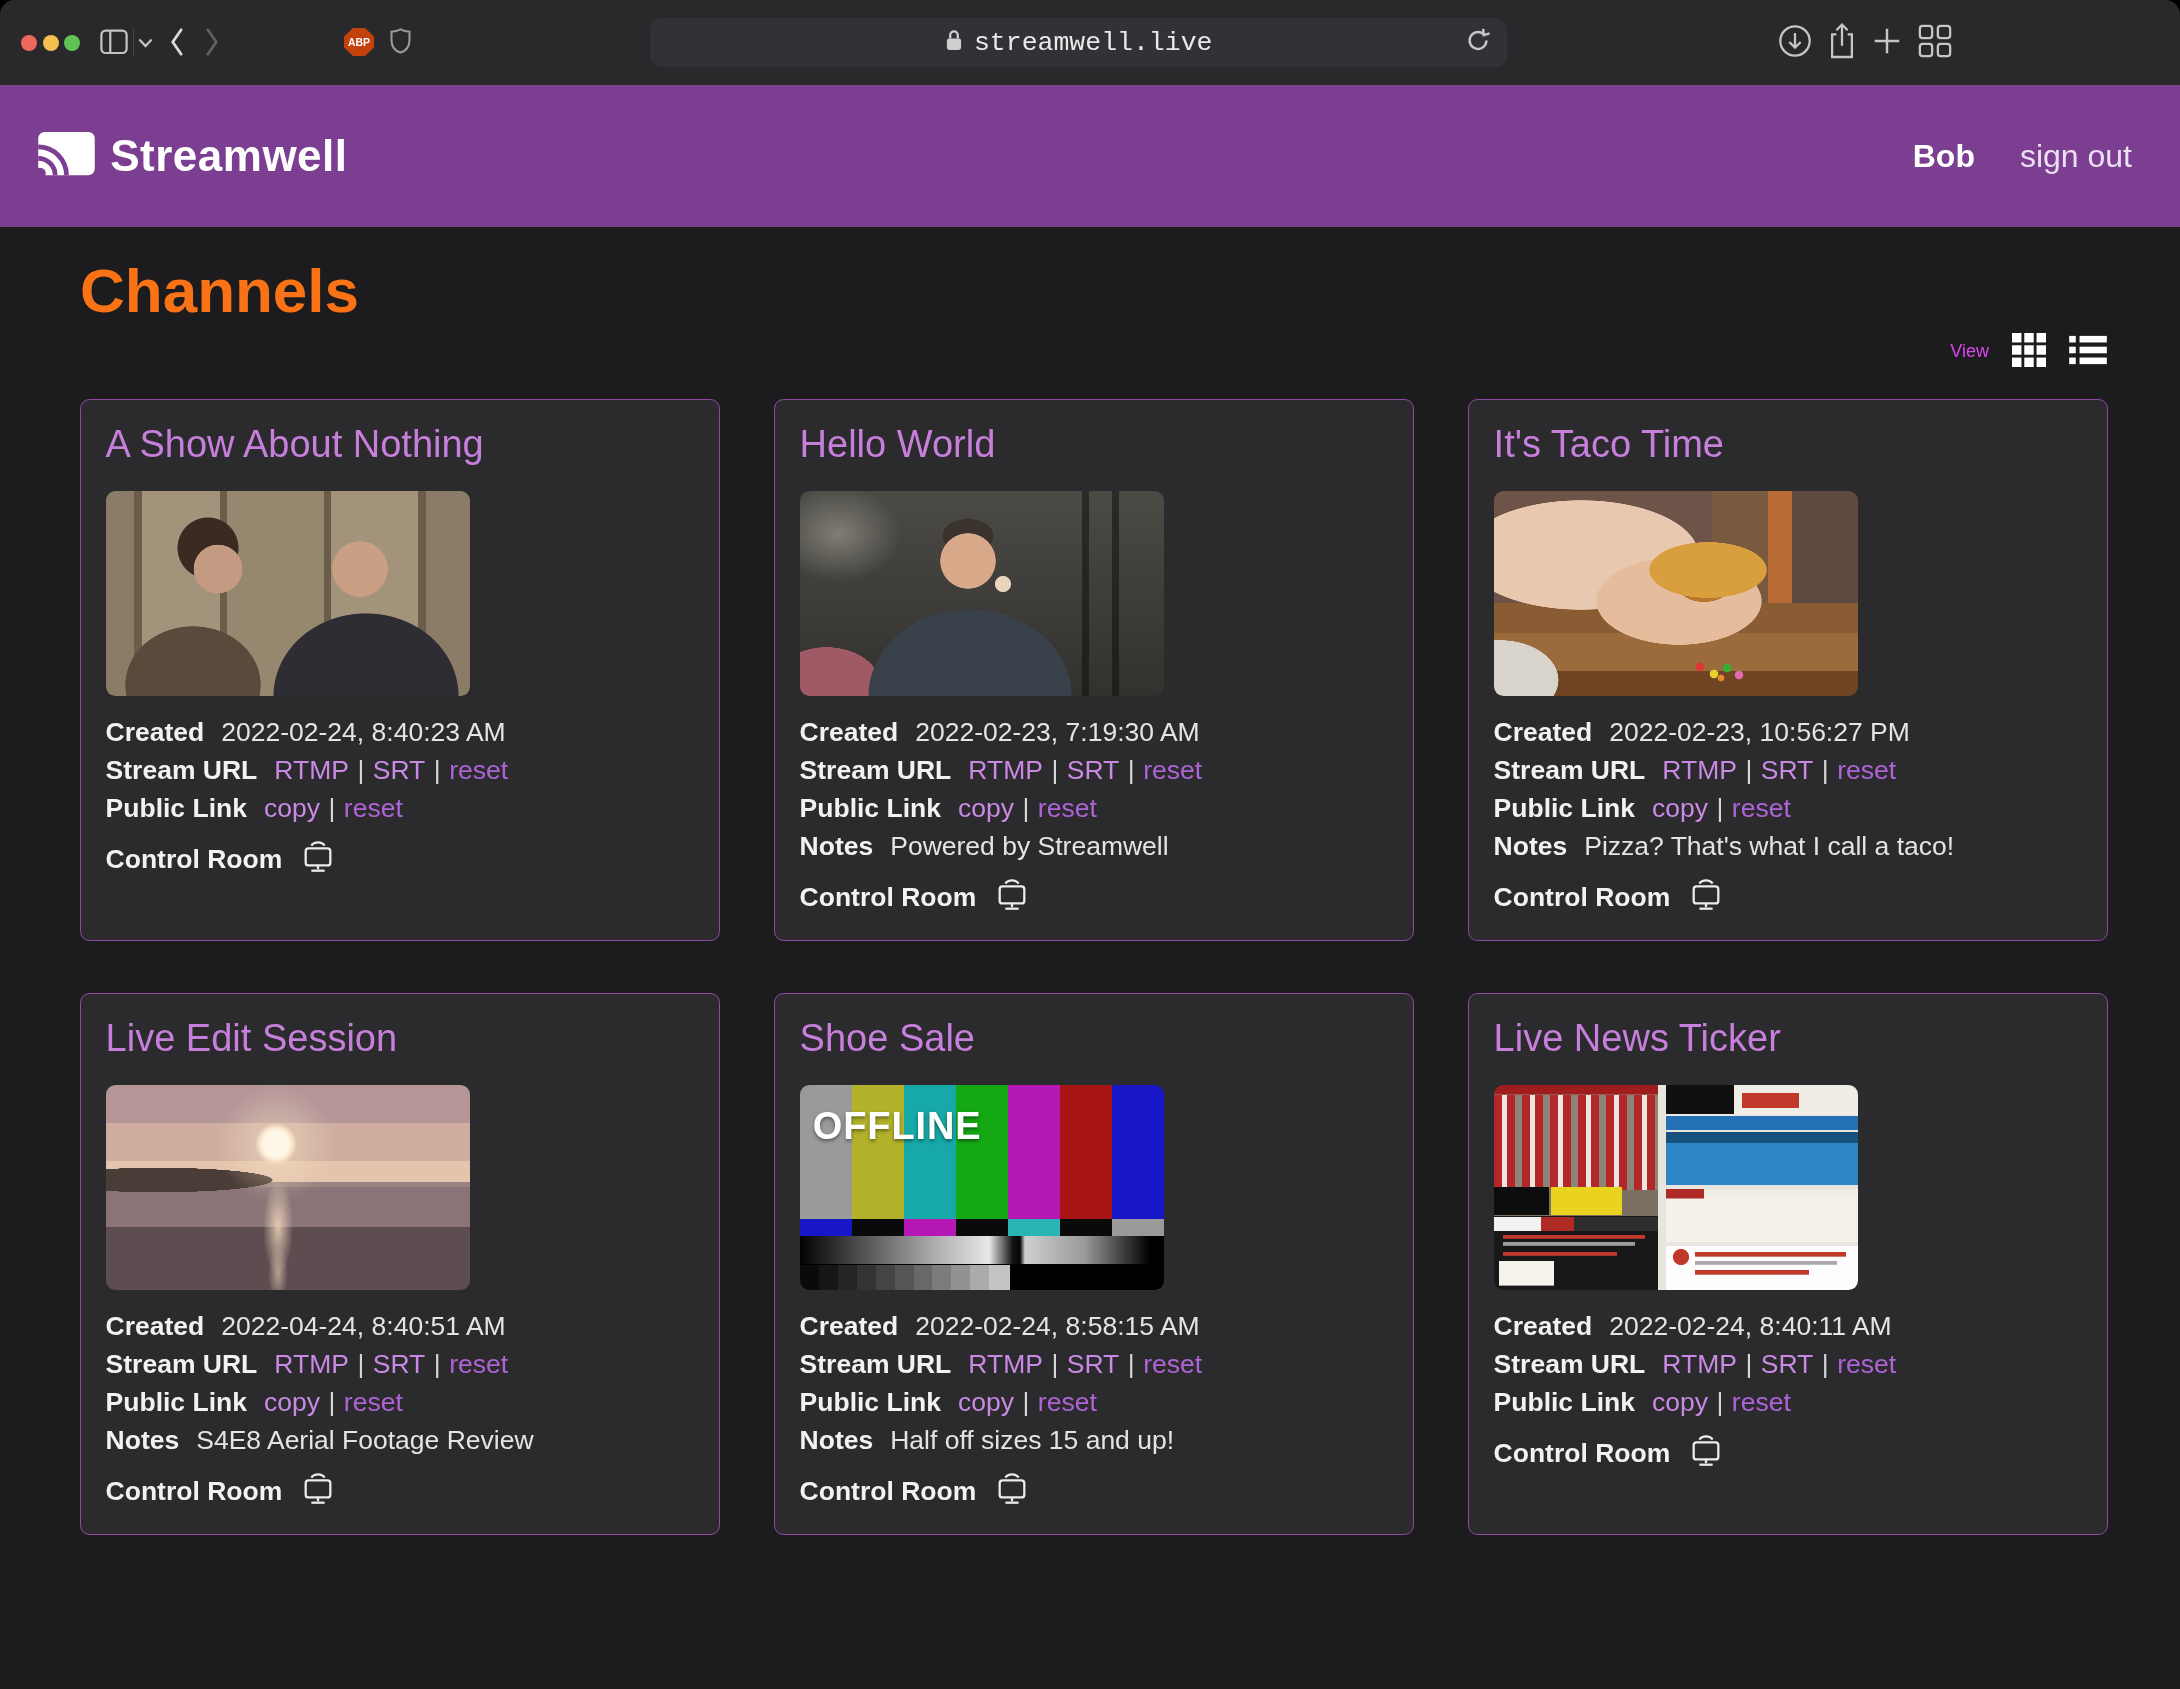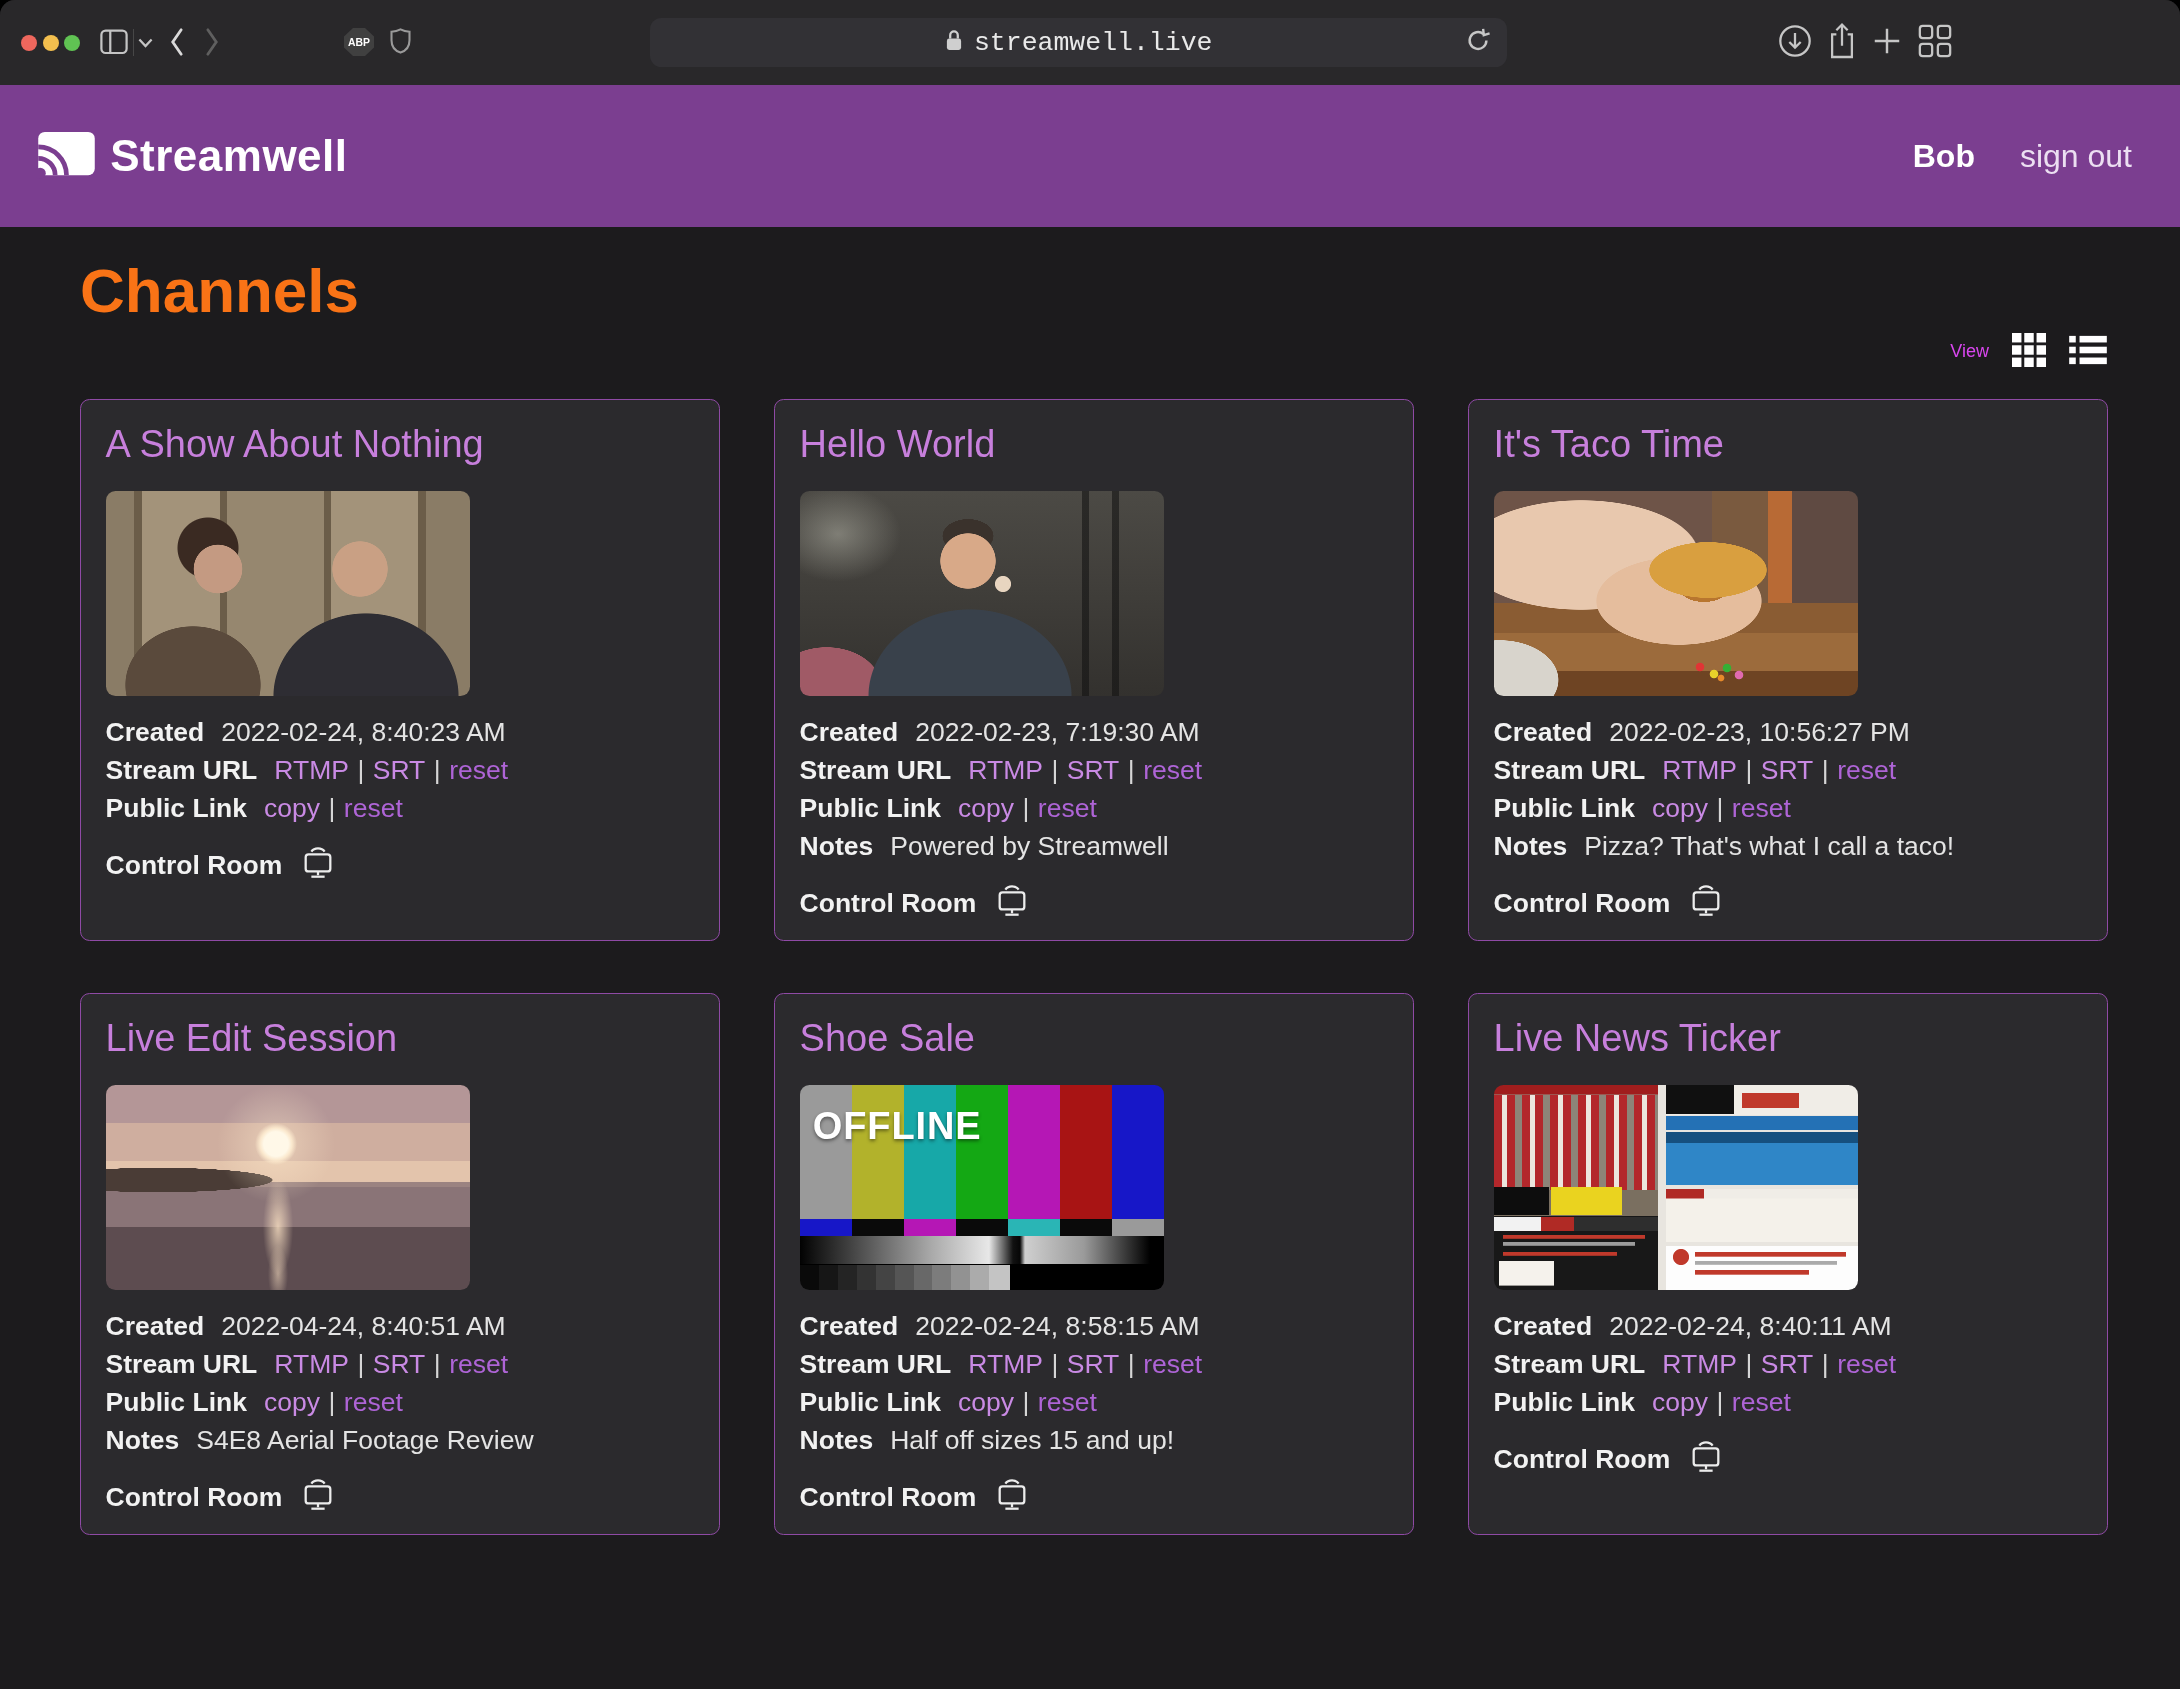--- a/index.html
+++ b/index.html
@@ -6,21 +6,21 @@
   body{width:2180px;height:1689px;font-family:"Liberation Sans","DejaVu Sans",sans-serif;-webkit-font-smoothing:antialiased;}
   .window{width:2180px;height:1689px;border-radius:15px 15px 0 0;overflow:hidden;background:#1c1b1d;position:relative;}
 
   
   .chrome{position:relative;height:85px;background:#29282a;}
   .traffic{position:absolute;left:21px;top:35px;display:flex;gap:5.7px;}
   .dot{width:16px;height:16px;border-radius:50%;}
   .dot-close{background:#ee675d;} .dot-min{background:#f3bf4e;} .dot-zoom{background:#60c353;}
   .cicon{position:absolute;display:flex;align-items:center;justify-content:center;}
   .sep{position:absolute;left:133px;top:29px;width:0.9px;height:26.5px;background:#474747;}
-  .abp{position:absolute;left:344px;top:28px;width:30px;height:28px;background:#404040;color:#fff;
+  .abp{position:absolute;left:344px;top:28px;width:30px;height:28px;background:#c2410c;color:#fff;
        font-size:10.4px;font-weight:700;display:flex;align-items:center;justify-content:center;
        clip-path:polygon(30% 0,70% 0,100% 30%,100% 70%,70% 100%,30% 100%,0 70%,0 30%);}
   .urlbar{position:absolute;left:650px;top:18px;width:857px;height:49px;border-radius:11.4px;background:#323135;
           display:flex;align-items:center;justify-content:center;gap:11.4px;font-family:Liberation Mono, monospace;}
   .url-text{font-size:26.5px;color:#e9e9e9;}
   .reload{position:absolute;right:15px;top:50%;transform:translateY(-50%);}
   .chrome-right{position:absolute;left:1777px;top:0;height:85px;display:flex;align-items:center;gap:13.2px;}
 
   
   .appbar{height:142px;background:#7b3e90;display:flex;align-items:center;padding:0 48px 0 36px;}
@@ -39,21 +39,21 @@
   
   .card{box-sizing:border-box;width:640px;height:542px;background:#2b2a2d;border:1.9px solid #8f4aa5;border-radius:9.5px;padding:21px 24.6px;}
   .card-title{margin:0;font-size:38px;line-height:47px;font-weight:400;color:#c77fdc;}
   .thumb{position:relative;width:364px;height:205px;border-radius:9.5px;margin-top:23px;overflow:hidden;background:#000;}
   .rows{margin-top:17px;}
   .row{font-size:26.5px;line-height:38px;white-space:nowrap;}
   .lbl{font-weight:700;color:#f2f2f2;margin-right:17px;}
   .val{color:#e4e4e4;}
   .lk{color:#c98ae4;text-align:right;} .lk-reset{color:#ae64d6;}
   .pp{color:#d6d6d6;padding:0 8.5px;}
-  .cr-row{margin-top:17px;display:flex;align-items:center;gap:17px;font-size:26.5px;}
+  .cr-row{margin-top:11px;display:flex;align-items:center;gap:17px;font-size:26.5px;}
   .offline-text{position:absolute;top:20px;left:13.2px;font-size:38px;font-weight:700;color:#fff;letter-spacing:0.9px;text-shadow:0 1.9px 3.8px rgba(0,0,0,.45);}
 
   
   .thumb-sitcom{background:
     radial-gradient(circle 24.6px at 112px 78px,#c49a82 0 24px,rgba(0,0,0,0) 24.6px),
     radial-gradient(circle 31px at 102px 57px,#3a2a22 0 30px,rgba(0,0,0,0) 31px),
     radial-gradient(ellipse 68px 59px at 87px 194px,#5a4a3c 0 99%,rgba(0,0,0,0) 100%),
     radial-gradient(circle 28px at 254px 78px,#c9a084 0 27.4px,rgba(0,0,0,0) 28px),
     radial-gradient(ellipse 93px 83px at 260px 205px,#2e2d33 0 99%,rgba(0,0,0,0) 100%),
     linear-gradient(90deg,#8a7c66 0 28px,#6b5d49 28px 36px,#a3937a 36px 114px,#6b5d49 114px 121px,#96876f 121px 218px,#6b5d49 218px 225px,#a3937a 225px 312px,#6b5d49 312px 320px,#8a7c66 320px 364px);}

